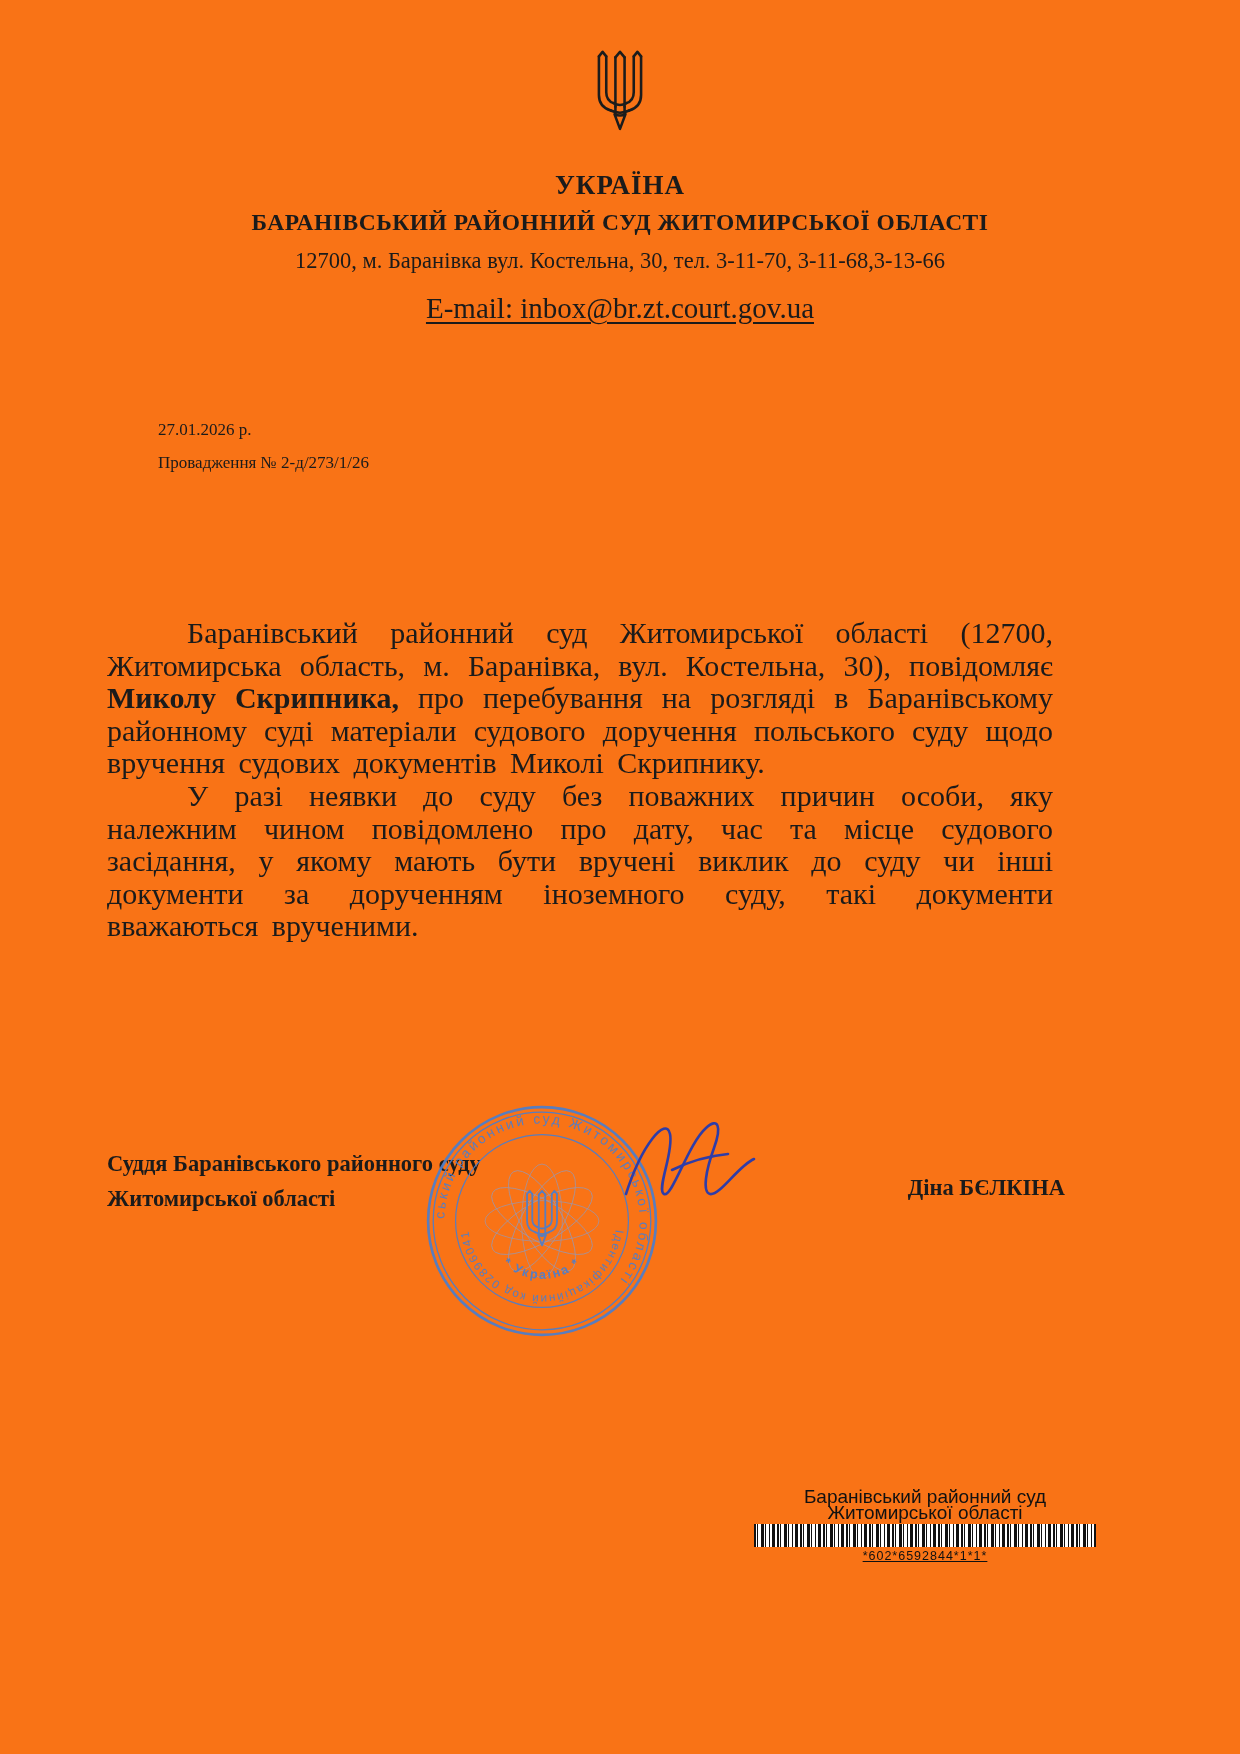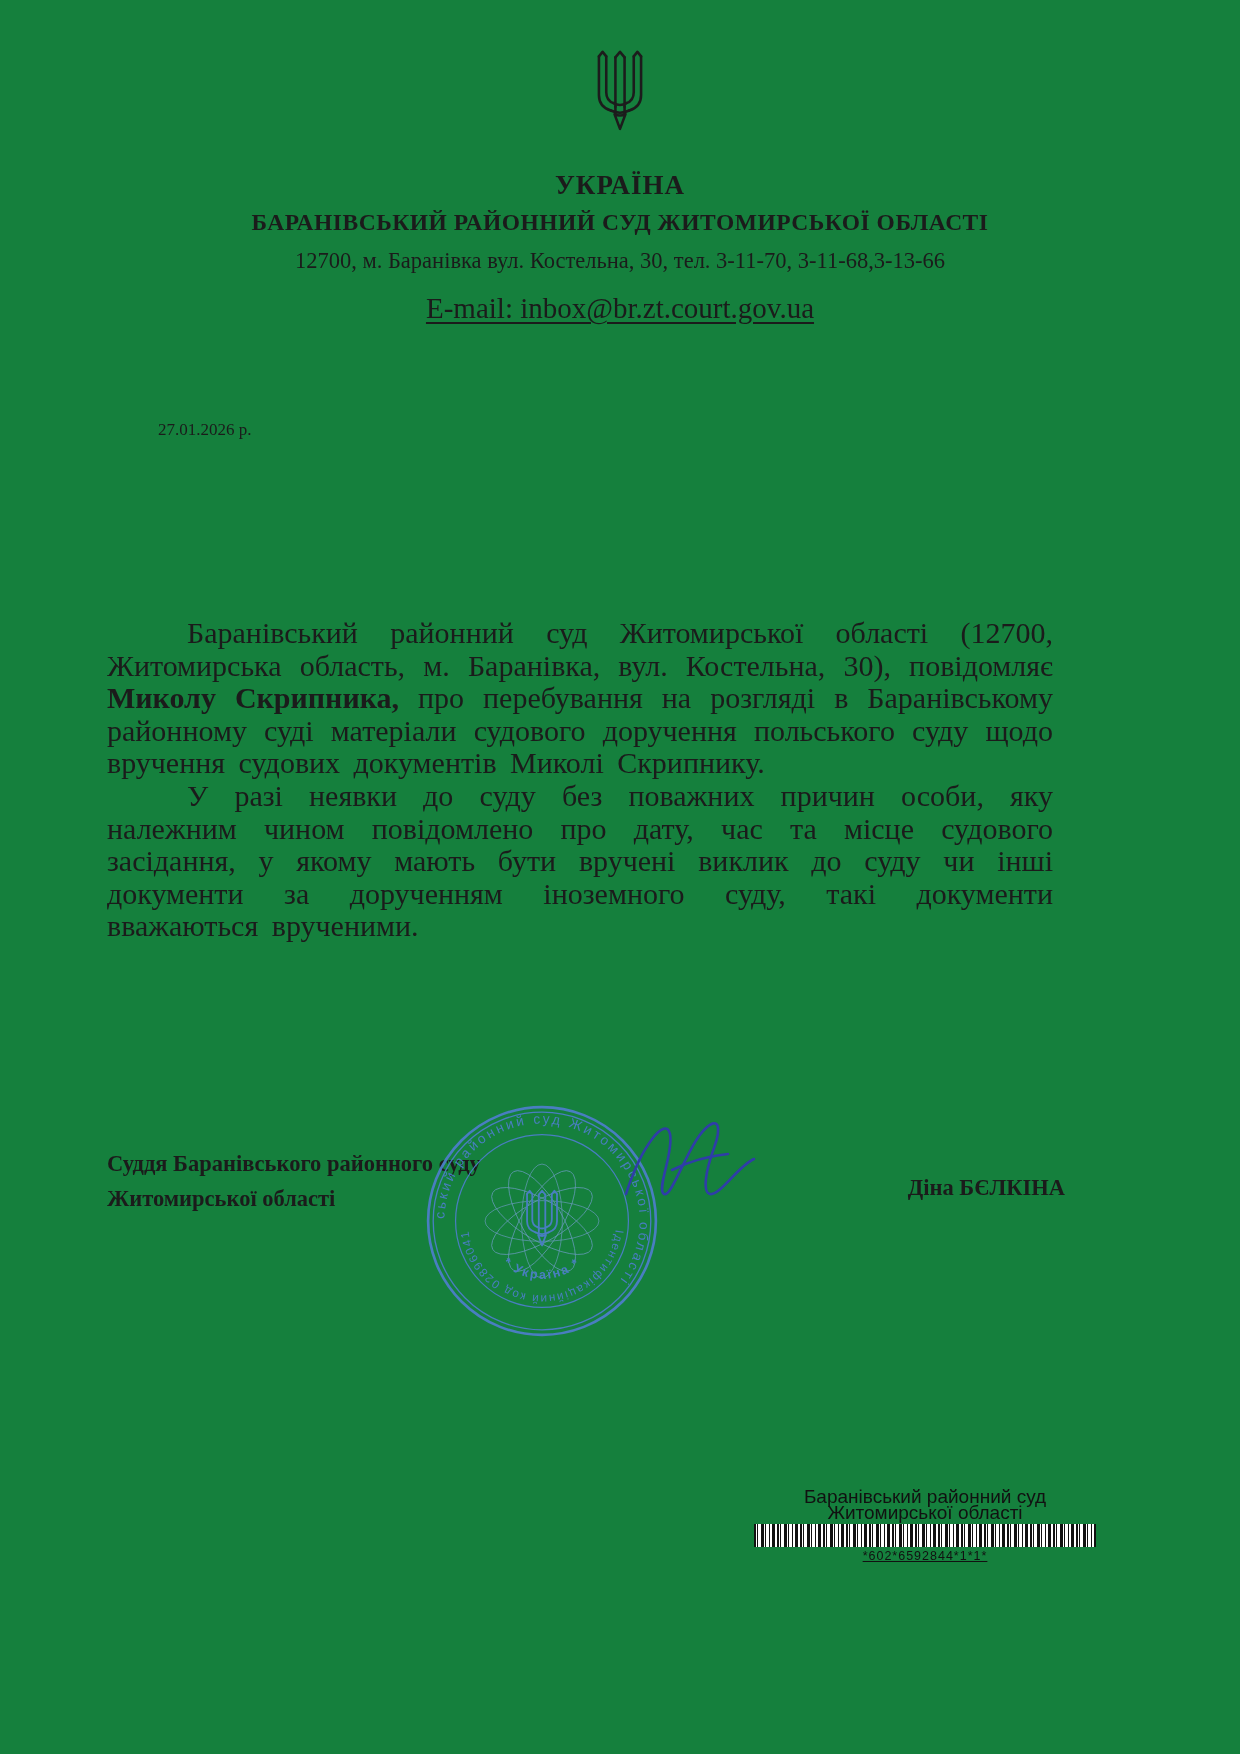--- a/index.html
+++ b/index.html
@@ -3,21 +3,21 @@
 <meta charset="utf-8">
 <title>Document</title>
 <style>
   * { margin: 0; padding: 0; box-sizing: border-box; }
   html, body { background: #ffffff; }
   .page {
     position: relative;
     width: 1240px;
     height: 1754px;
     margin: 0 auto;
-    background: #15803d;
+    background: #f97316;
     font-family: "Liberation Serif", serif;
     color: #1b1b1b;
     overflow: hidden;
   }
   .emblem {
     position: absolute;
     top: 50px;
     left: 50%;
     transform: translateX(-50%);
   }
@@ -104,20 +104,21 @@
     </g>
   </svg>
 
   <div class="hdr hdr-country">УКРАЇНА</div>
   <div class="hdr hdr-court">БАРАНІВСЬКИЙ РАЙОННИЙ СУД ЖИТОМИРСЬКОЇ ОБЛАСТІ</div>
   <div class="hdr hdr-address">12700,  м. Баранівка вул. Костельна, 30, тел. 3-11-70, 3-11-68,3-13-66</div>
   <div class="hdr hdr-email">E-mail: inbox@br.zt.court.gov.ua</div>
 
   <div class="refs">
     <div>27.01.2026 р.</div>
+    <div>Провадження № 2-д/273/1/26</div>
   </div>
 
   <div class="body-text">
     <p><span>Баранівський районний суд Житомирської області (12700, Житомирська область, м. Баранівка, вул. Костельна, 30), повідомляє </span><b>Миколу Скрипника,</b><span> про перебування на розгляді в Баранівському районному суді матеріали судового доручення польського суду щодо вручення судових документів Миколі Скрипнику.</span></p>
     <p>У разі неявки до суду без поважних причин особи, яку належним чином повідомлено про дату, час та місце судового засідання, у якому мають бути вручені виклик до суду чи інші документи за дорученням іноземного суду, такі документи вважаються врученими.</p>
   </div>
 
   <div class="sig">
     <div>Суддя Баранівського районного суду</div>
     <div>Житомирської області</div>

